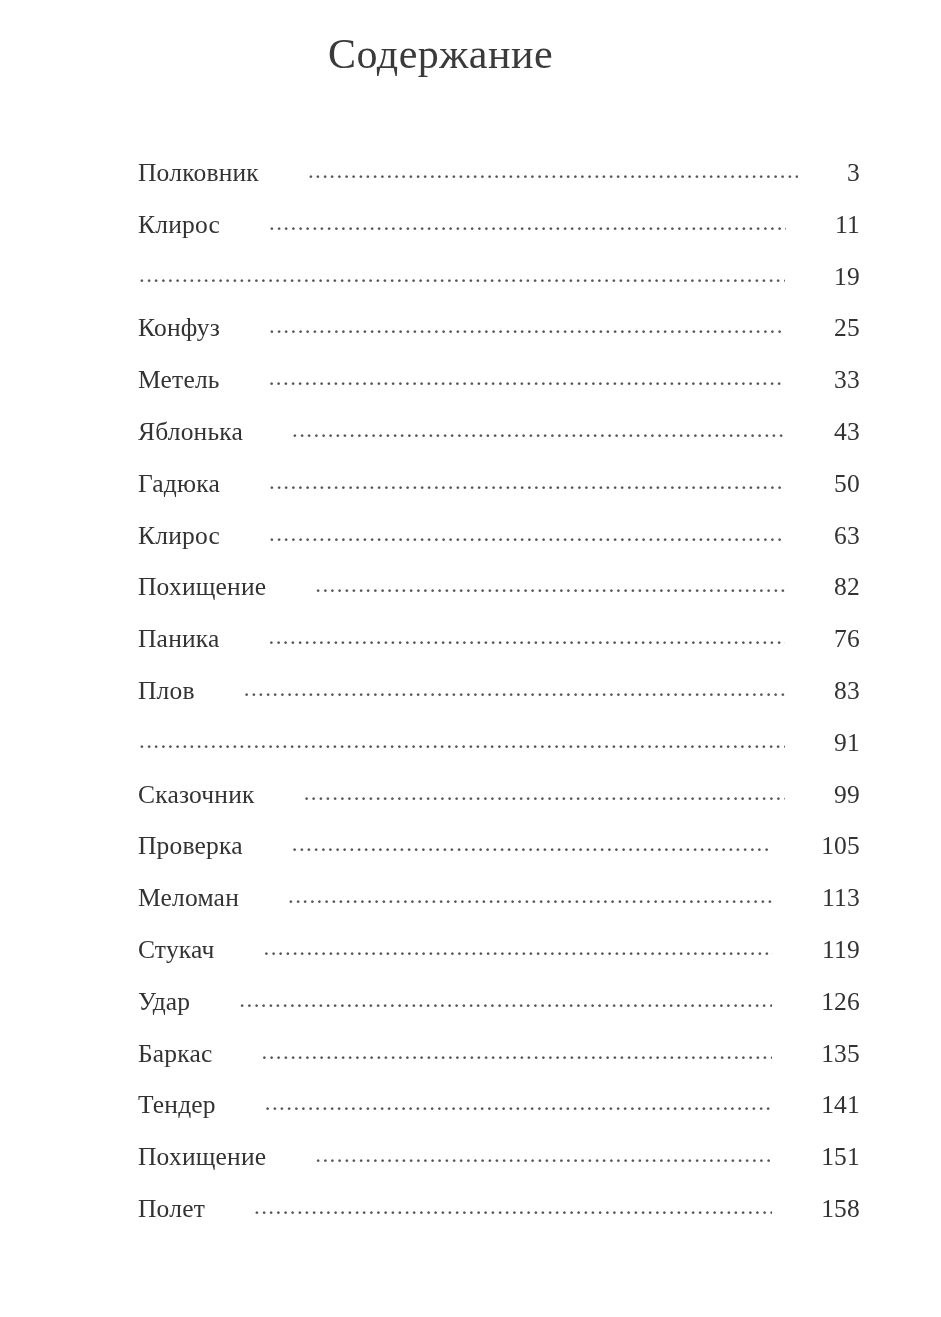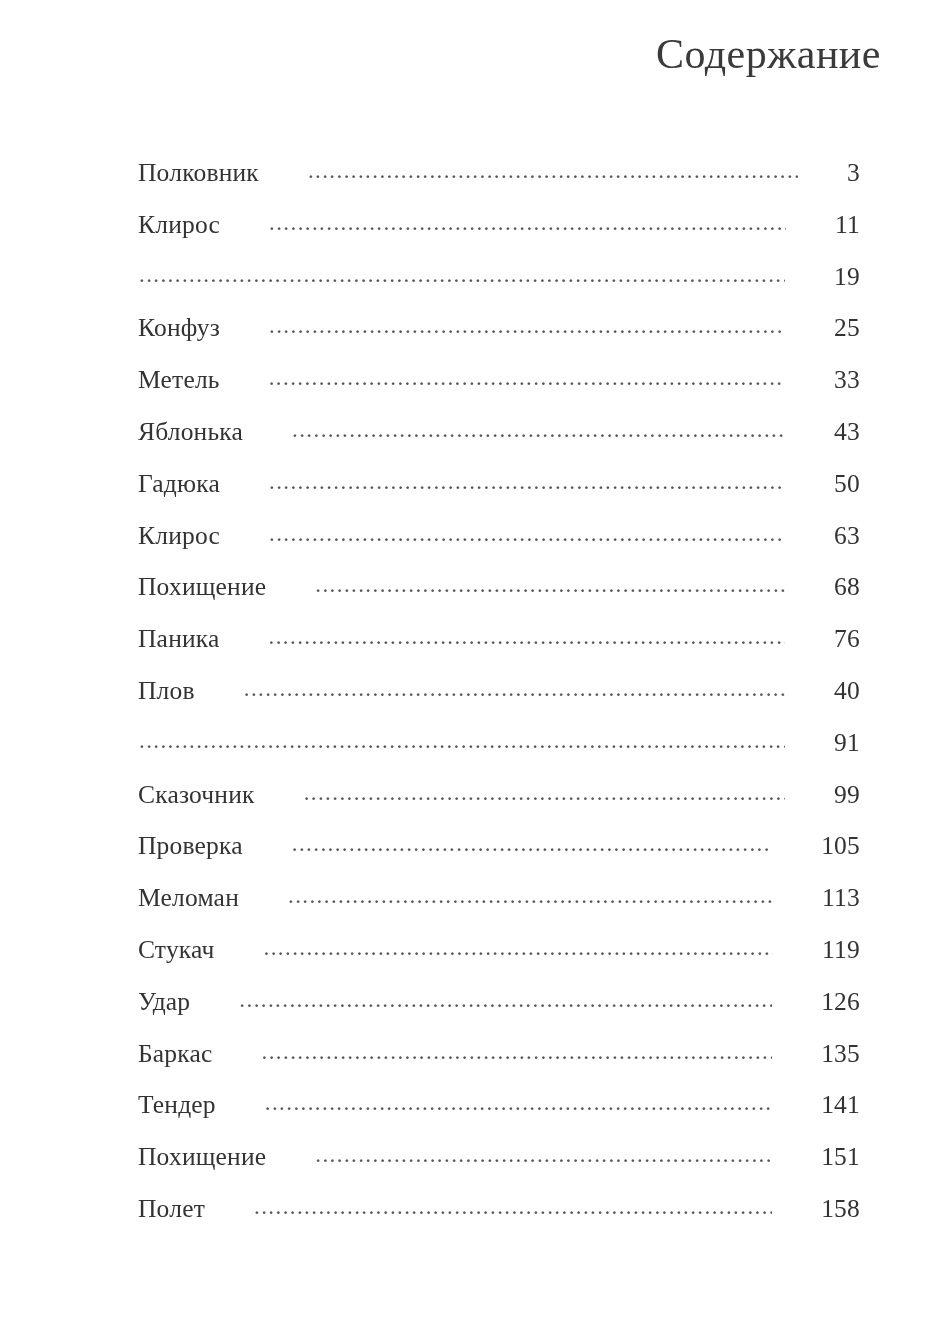--- a/index.html
+++ b/index.html
@@ -14,21 +14,21 @@
     color: #2b2b2b;
     overflow: hidden;
   }
   .page {
     position: relative;
     width: 941px;
     height: 1317px;
     box-sizing: border-box;
   }
   .toc-title {
-    text-align: right;
+    text-align: center;
     font-size: 42px;
     font-weight: 400;
     letter-spacing: 0.5px;
     color: #3a3a3a;
     margin: 0;
     padding-top: 30px;
     padding-right: 60px;
   }
   .toc-list {
     margin: 0;
@@ -111,31 +111,31 @@
         <span class="entry-page">50</span>
       </li>
       <li class="toc-entry">
         <span class="entry-title">Клирос</span>
         <span class="entry-leader">........................................................................................................................</span>
         <span class="entry-page">63</span>
       </li>
       <li class="toc-entry">
         <span class="entry-title">Похищение</span>
         <span class="entry-leader">........................................................................................................................</span>
-        <span class="entry-page">68</span>
+        <span class="entry-page">82</span>
       </li>
       <li class="toc-entry">
         <span class="entry-title">Паника</span>
         <span class="entry-leader">........................................................................................................................</span>
         <span class="entry-page">76</span>
       </li>
       <li class="toc-entry">
         <span class="entry-title">Плов</span>
         <span class="entry-leader">........................................................................................................................</span>
-        <span class="entry-page">40</span>
+        <span class="entry-page">83</span>
       </li>
       <li class="toc-entry">
         <span class="entry-leader">........................................................................................................................</span>
         <span class="entry-page">91</span>
       </li>
       <li class="toc-entry">
         <span class="entry-title">Сказочник</span>
         <span class="entry-leader">........................................................................................................................</span>
         <span class="entry-page">99</span>
       </li>

